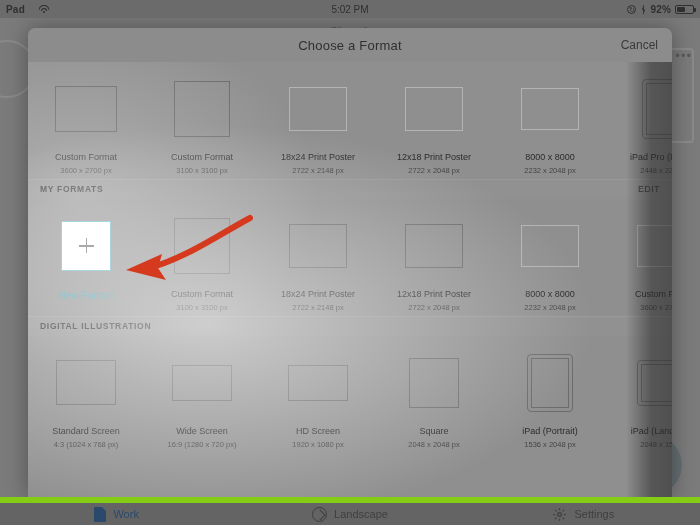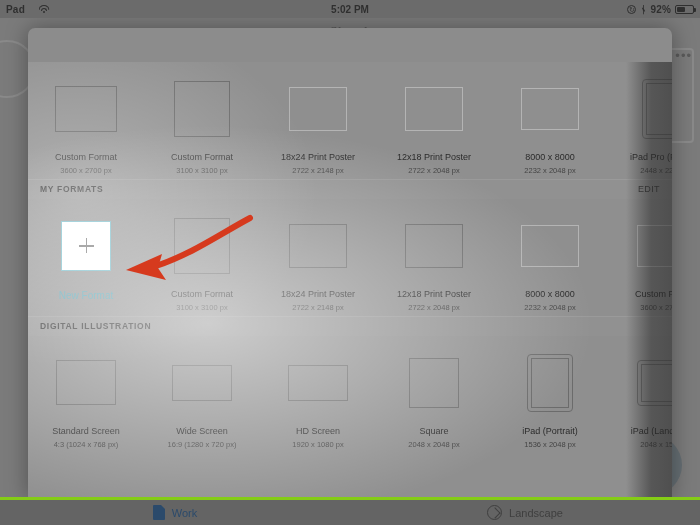--- a/index.html
+++ b/index.html
@@ -20,21 +20,21 @@
     position: absolute; top: 0; left: 0;
     width: 700px; height: 18px;
     background: #6b6b6b;
     color: #2f2f2f;
     font-size: 10px;
     display: flex; align-items: center;
     padding: 0 6px;
     z-index: 60;
   }
   .sb-left { display: flex; align-items: center; gap: 14px; }
-  .sb-center { position: absolute; left: 0; right: 0; text-align: center; font-weight: bold; font-size: 10px; pointer-events: none; }
+  .sb-center { position: absolute; left: 0; right: 0; text-align: center; font-weight: normal; font-size: 10px; pointer-events: none; }
   .sb-right { margin-left: auto; display: flex; align-items: center; gap: 4px; z-index: 2; }
   .sb-text { font-weight: bold; letter-spacing: .2px; }
   .wifi-ico { display: inline-block; width: 11px; height: 9px; position: relative; }
   .wifi-ico i {
     position: absolute; border: 1.4px solid #2f2f2f; border-bottom: none;
     border-radius: 50% 50% 0 0 / 100% 100% 0 0; left: 50%; transform: translateX(-50%);
   }
   .wifi-ico i:nth-child(1) { width: 11px; height: 5px; top: 0; }
   .wifi-ico i:nth-child(2) { width: 6px; height: 3px; top: 3px; }
   .wifi-ico i:nth-child(3) { width: 2px; height: 2px; top: 6px; border-radius: 50%; background: #2f2f2f; border: none; }
@@ -65,21 +65,21 @@
     border: 2px solid #8a8a8a; border-radius: 4px;
   }
   .bg-blob {
     position:absolute; right: 18px; bottom: 30px; width: 60px; height: 60px;
     background: #5d6a70; border-radius: 50%; opacity: .75;
   }
 
   
   .tabbar {
     position: absolute; bottom: 0; left: 0; width: 700px; height: 28px;
-    background: #646464; border-top: 3px solid #84cc16;
+    background: #646464; border-top: 6px solid #84cc16;
     display: flex; align-items: center; z-index: 70;
   }
   .tab { flex: 1; display: flex; align-items: center; justify-content: center; gap: 7px;
          font-size: 11px; color: #3f3f3f; }
   .tab.active { color: #2b4a6b; }
   .tab .lbl { font-size: 11px; }
   .ic-doc { width: 12px; height: 15px; background: #2b4a6b; position: relative; border-radius: 1px 3px 1px 1px; }
   .ic-doc::after { content:''; position:absolute; right:0; top:0; border-width: 0 4px 4px 0; border-style: solid; border-color: #646464 #646464 transparent transparent; }
   .ic-compass { width: 15px; height: 15px; border: 1.4px solid #3f3f3f; border-radius: 50%; position: relative; }
   .ic-compass::after { content:''; position:absolute; left: 3px; top: 3px; width: 7px; height: 7px;
@@ -190,20 +190,24 @@
       <span class="lock-ico">↻</span>
       <span class="bt-ico">ᛀ</span>
       <span class="sb-text">92%</span>
       <span class="batt">
           <i></i>
         </span>
     </div>
   </div>
 
   <div class="modal">
+    <div class="modal-head">
+      <div class="modal-title">Choose a Format</div>
+      <div class="modal-cancel">Cancel</div>
+    </div>
 
     <div class="modal-body">
       <div id="sections">
           <div class="grid">
             <div class="cell">
               <div class="thumbwrap">
                 <div class="thumb" style="width: 62px; height: 46px;"></div>
               </div>
               <div class="cname">Custom Format</div>
               <div class="cdim">3600 x 2700 px</div>
@@ -359,15 +363,24 @@
 
   <div class="tabbar">
     <div class="tab active">
       <span class="ic-doc"></span>
       <span class="lbl">Work</span>
     </div>
     <div class="tab">
       <span class="ic-compass"></span>
       <span class="lbl">Landscape</span>
     </div>
+    <div class="tab">
+      <span class="ic-gear">
+        <svg width="15" height="15" viewBox="0 0 24 24" fill="none" stroke="#3f3f3f" stroke-width="2">
+          <circle cx="12" cy="12" r="3"></circle>
+          <path d="M12 2 v3 M12 19 v3 M2 12 h3 M19 12 h3 M4.9 4.9 l2.1 2.1 M17 17 l2.1 2.1 M19.1 4.9 l-2.1 2.1 M7 17 l-2.1 2.1"></path>
+        </svg>
+      </span>
+      <span class="lbl">Settings</span>
+    </div>
   </div>
 
 </div>
 
 </body></html>

